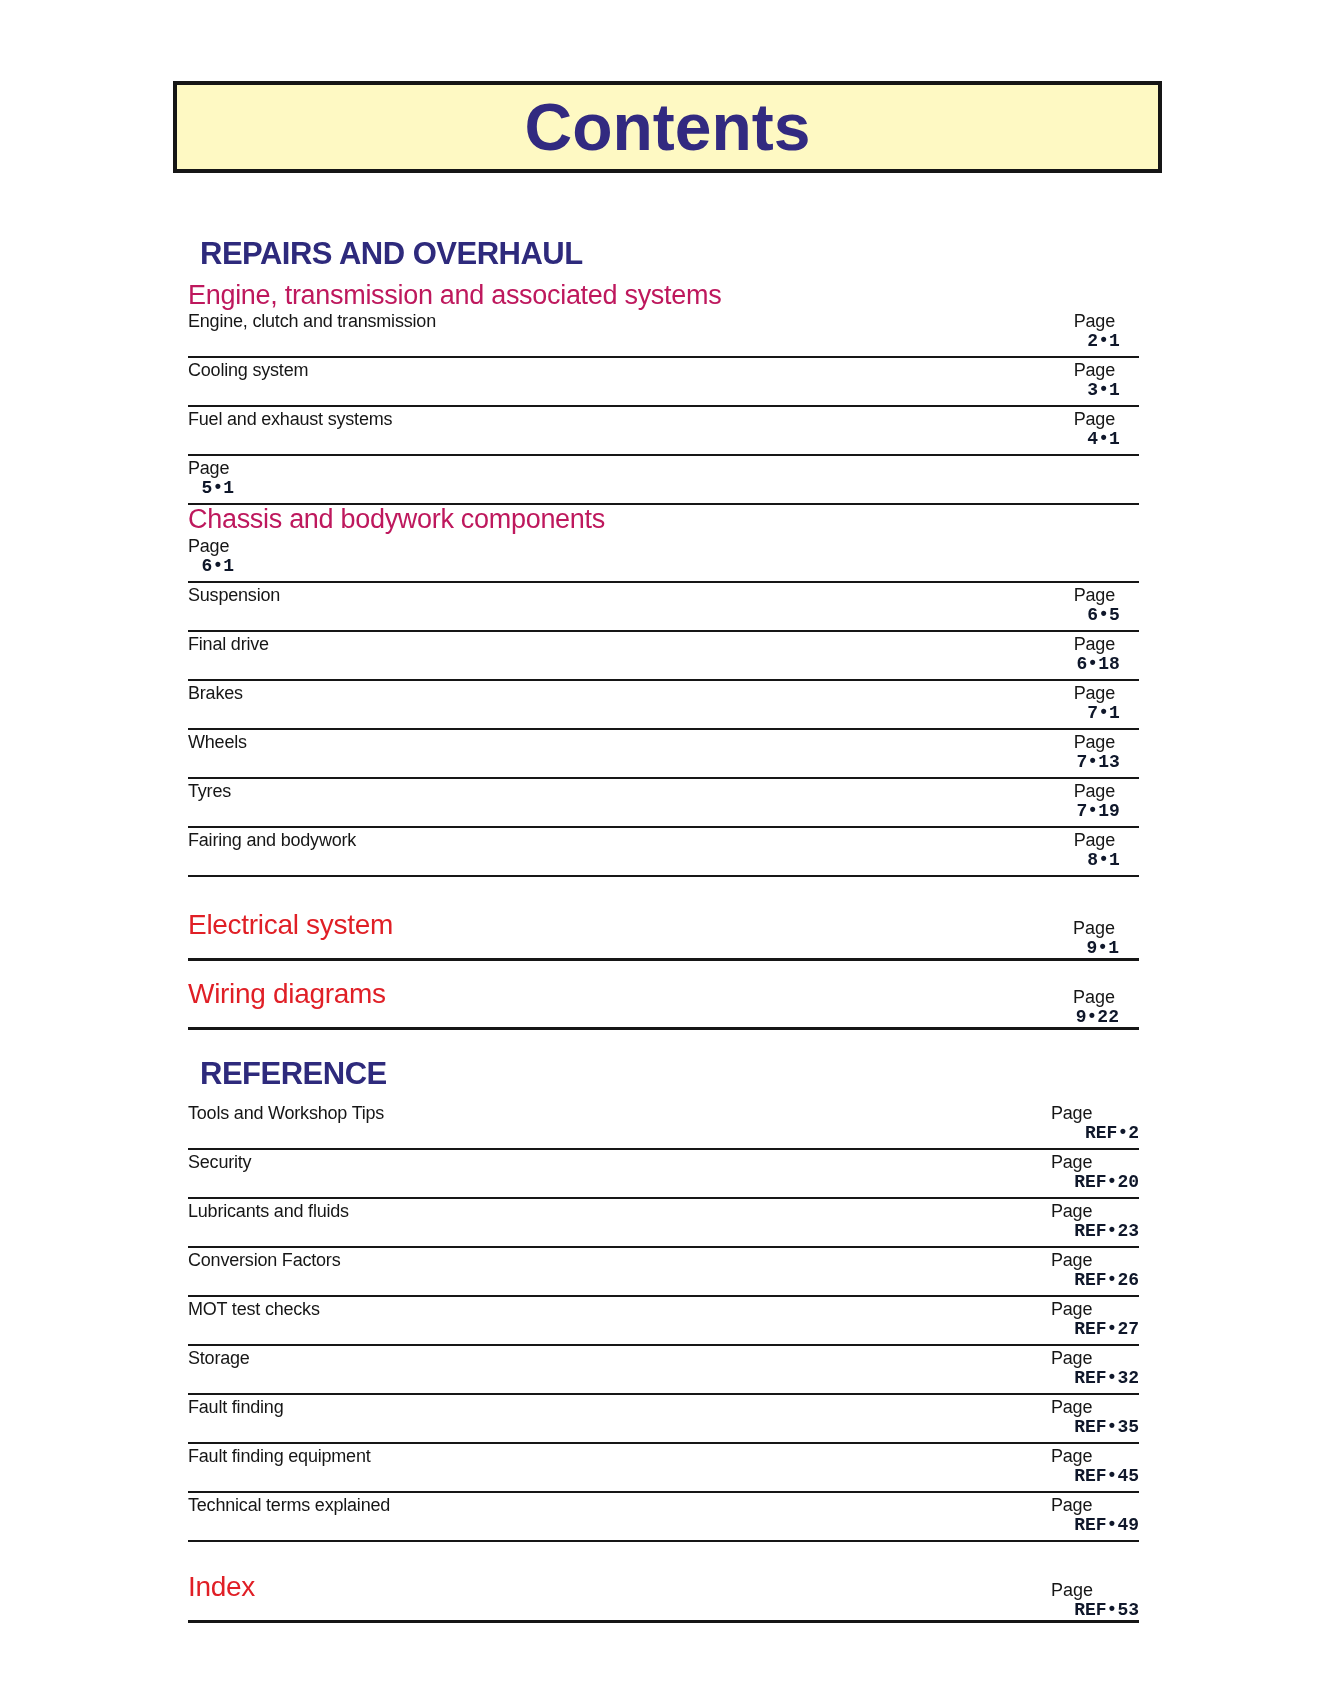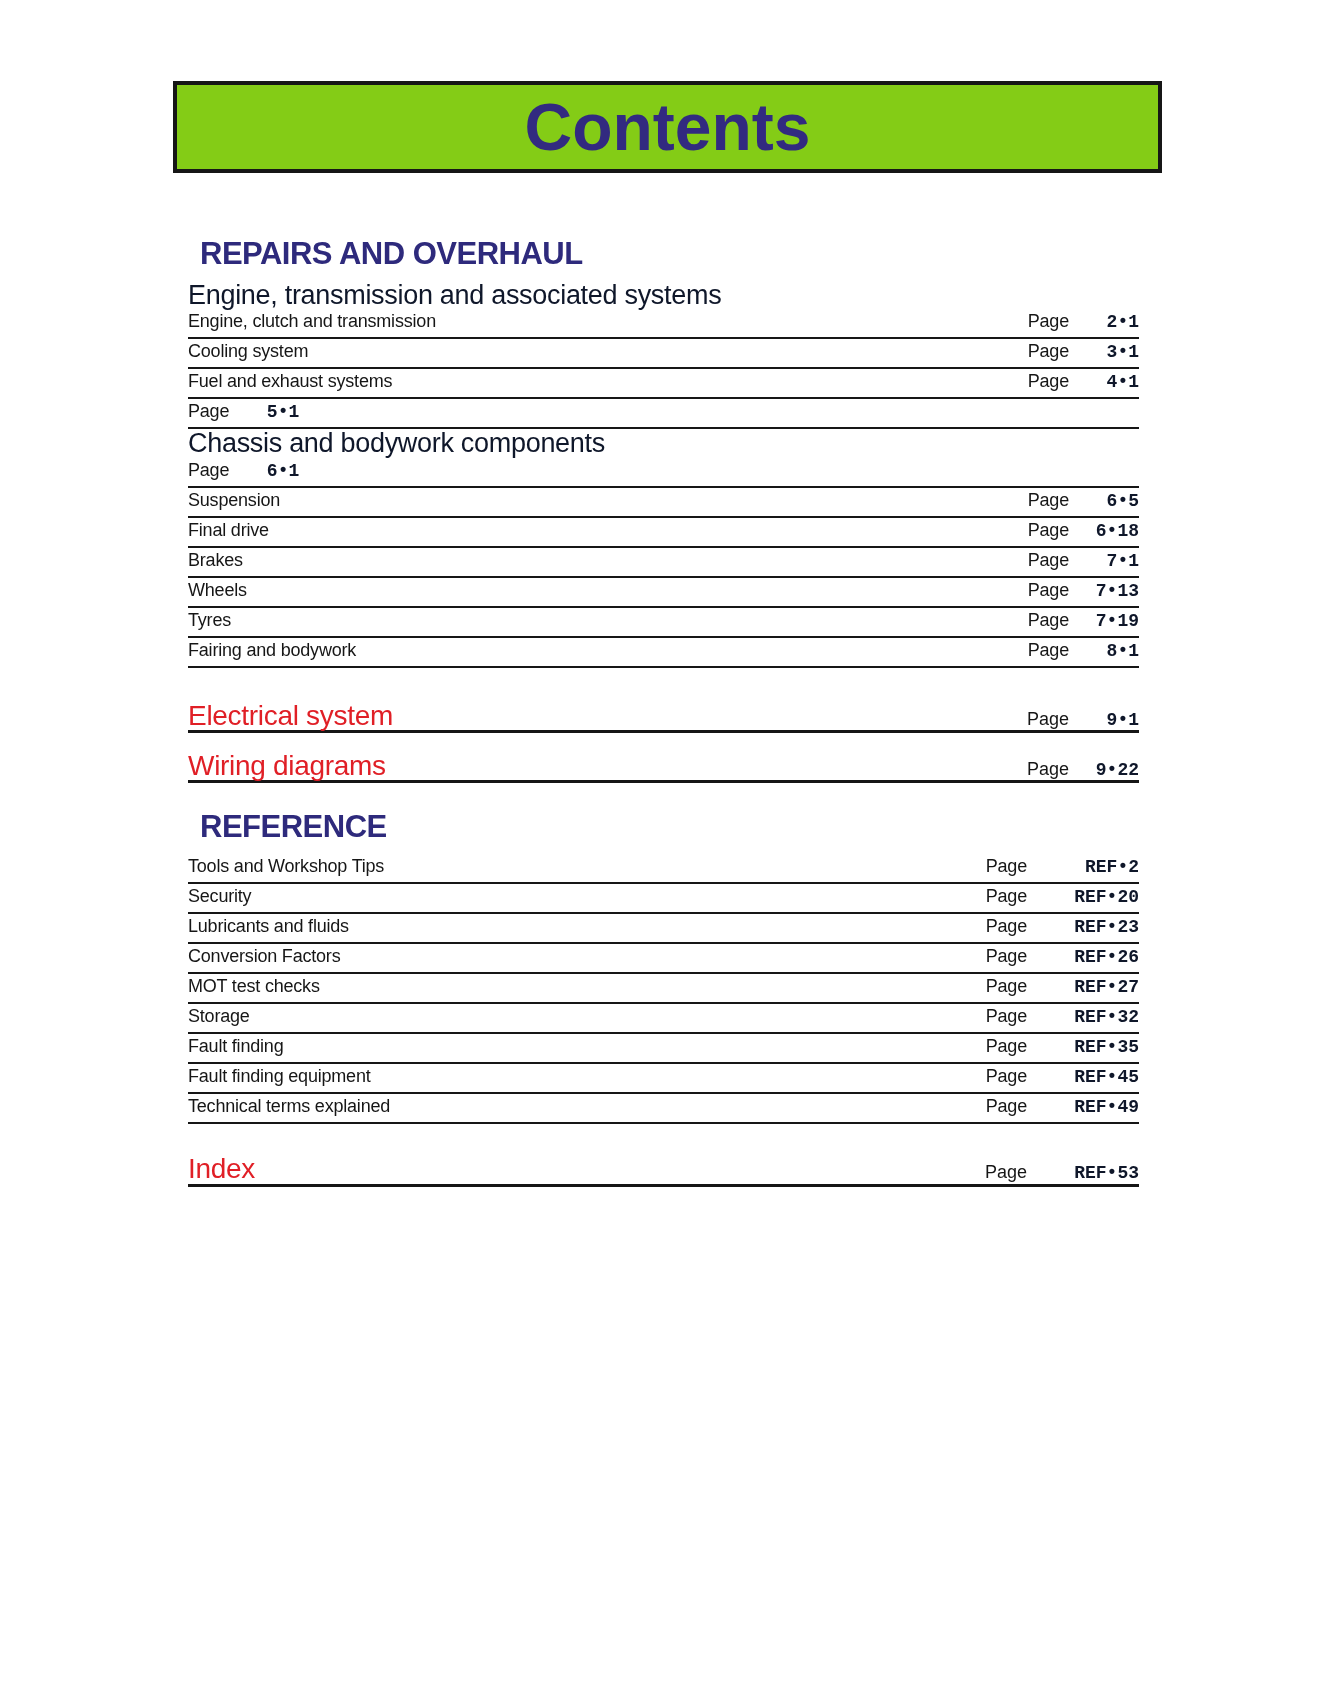--- a/index.html
+++ b/index.html
@@ -4,51 +4,51 @@
 <style>
   html,body { margin:0; padding:0; }
   body {
     width:1336px; height:1707px; background:#ffffff;
     font-family:"Liberation Sans", "DejaVu Sans", sans-serif;
     color:#161616; position:relative; overflow:hidden;
   }
   .banner {
     box-sizing:border-box;
     position:absolute; left:173px; top:81px; width:989px; height:92px;
-    background:#84cc16; border:4px solid #161616;
+    background:#fef9c3; border:4px solid #161616;
     display:flex; align-items:center; justify-content:center;
   }
   .banner h1 {
     margin:0; font-size:66px; font-weight:700; color:#322a80; letter-spacing:0px;
   }
   .content {
     position:absolute; left:188px; top:173px; width:951px;
   }
   h2.major {
     font-size:31px; font-weight:700; color:#2e2a7c;
     margin:12px; line-height:1.0; letter-spacing:-0.5px;
   }
   h2.repairs { margin-top:65px; }
   h2.reference { margin-top:28px; }
   h3.group {
-    font-size:27px; font-weight:400; color:#0f172a;
+    font-size:27px; font-weight:400; color:#be185d;
     margin:0; line-height:1.05; letter-spacing:-0.3px;
   }
   .group-head-1 { margin-top:27px; margin-bottom:2px; }
   .group-head-2 { margin-top:29px; margin-bottom:2px; }
   .rows { }
   .rows-ref { margin-top:8px; }
   .toc-row {
     display:flex; align-items:baseline;
     border-bottom:2px solid #161616;
     padding:2px 0 5px 0;
     font-size:18px; line-height:20px; letter-spacing:-0.2px;
   }
   .toc-row .label { flex:1; }
-  .pageref { display:flex; align-items:baseline; }
+  .pageref { display:flex; align-items:baseline;flex-direction:column; }
   .pageword { margin-right:24px; }
   .pagenum {
     font-weight:700; color:#0f172a;
     min-width:46px; text-align:right; letter-spacing:0;font-family:Liberation Mono, monospace;
   }
   .ref-width .pagenum, .rows-ref .pagenum { min-width:88px; }
   .standalone {
     display:flex; align-items:baseline;
     border-bottom:3px solid #161616;
     font-size:18px; line-height:20px;

